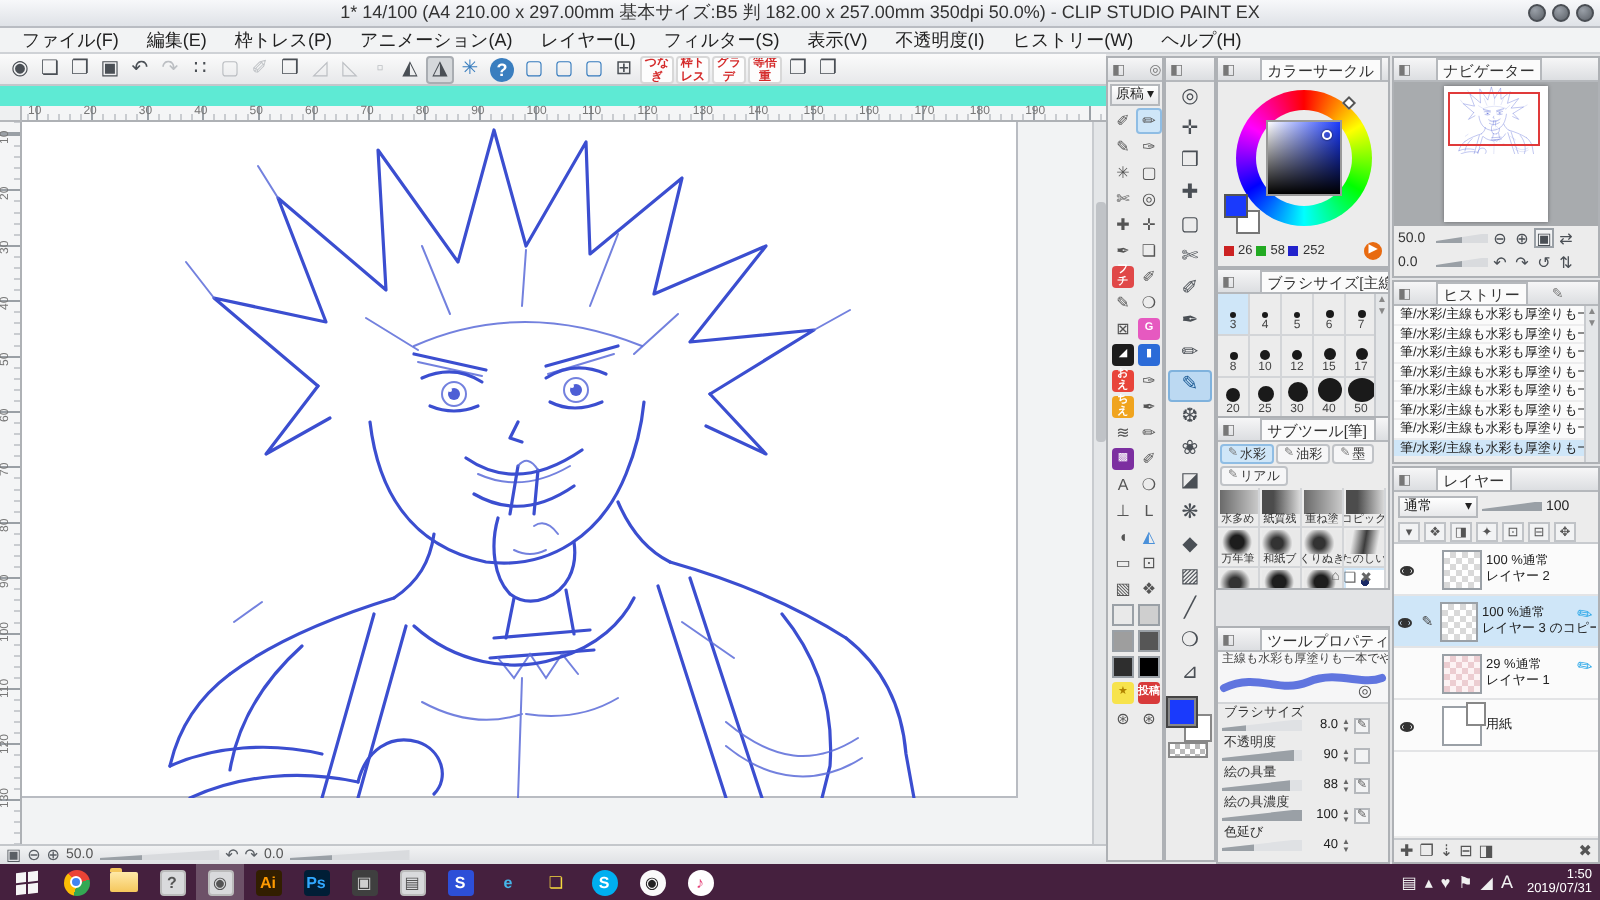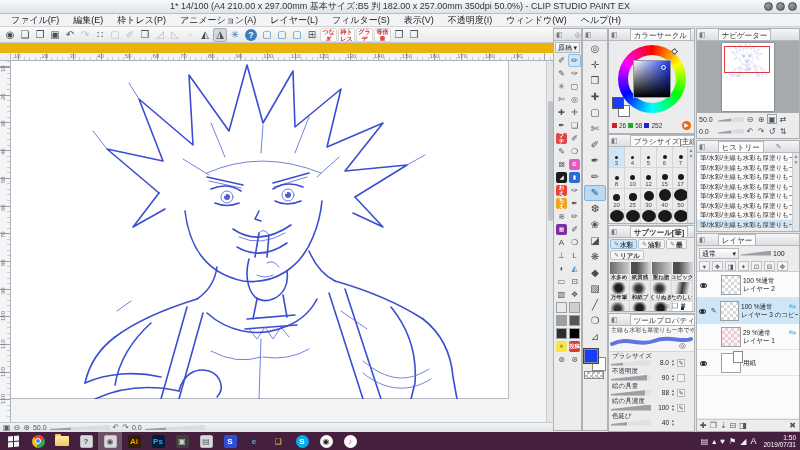--- a/index.html
+++ b/index.html
@@ -1,17 +1,17 @@
 <!DOCTYPE html>
 <html><head>
 <meta charset="utf-8">
 <style>
   *{margin:0;padding:0;box-sizing:border-box;font-family:"Liberation Sans","DejaVu Sans",sans-serif;}
   html,body{width:800px;height:450px;overflow:hidden;background:#c8cacd;}
-  #app{position:relative;width:800px;height:343px;background:#eab308;font-size:9px;color:#222;}
+  #app{position:relative;width:800px;height:343px;background:#5eead4;font-size:9px;color:#222;}
 
   
   .titlebar{position:absolute;left:0;top:0;width:800px;height:14px;background:linear-gradient(#f7f8fa,#dfe2e7);border-bottom:1px solid #b9bcc2;display:flex;align-items:center;justify-content:center;}
   .titlebar .ttl{font-size:9px;color:#333;white-space:nowrap;}
   .winbtns{position:absolute;right:3px;top:2px;display:flex;gap:3px;}
   .winbtn{width:9px;height:9px;border-radius:50%;background:radial-gradient(circle at 35% 30%,#9aa0a8,#5b6067);border:1px solid #4a4e54;}
 
   
   .menubar{position:absolute;left:0;top:14px;width:800px;height:13px;background:#f2f3f4;border-bottom:1px solid #cfd2d6;display:flex;align-items:center;padding-left:4px;}
   .mitem{padding:0 7px;font-size:9px;line-height:13px;color:#222;cursor:default;}
@@ -92,21 +92,21 @@
   .playbtn{margin-left:auto;margin-right:3px;width:9px;height:9px;border-radius:50%;background:#e86a10;color:#fff;font-size:6px;line-height:9px;text-align:center;}
 
   .brushpanel{left:55px;top:107px;width:87px;height:90px;overflow:hidden;}
   .bs-grid{display:flex;flex-wrap:wrap;width:80px;}
   .bs-cell{width:16px;height:21px;border-right:1px solid #d3d5d8;border-bottom:1px solid #d3d5d8;display:flex;flex-direction:column;align-items:center;justify-content:flex-end;}
   .bs-cell.sel{background:#cfe6f8;}
   .bs-dot{border-radius:50%;background:#1a1a1a;margin-bottom:1px;}
   .bs-num{font-size:6px;color:#444;line-height:7px;}
   .sb-v{position:absolute;right:0;top:12px;bottom:0;width:7px;background:#e4e6e8;border-left:1px solid #c8cbcf;font-size:5px;color:#888;text-align:center;}
 
-  .stpanel{left:55px;top:198px;width:87px;height:87px;overflow:hidden;font-weight:bold;}
+  .stpanel{left:55px;top:181px;width:87px;height:87px;overflow:hidden;}
   .st-groups{display:flex;flex-wrap:wrap;gap:1px;padding:1px;}
   .st-chip{height:10px;padding:0 3px;border:1px solid #c0c3c7;background:#f6f6f7;border-radius:2px;font-size:6.5px;line-height:9px;color:#333;display:flex;gap:1px;align-items:center;}
   .st-chip.active{background:#cfe6f8;border-color:#8fbde4;}
   .st-chip .mini{font-size:6px;color:#777;}
   .st-grid{display:flex;flex-wrap:wrap;width:86px;}
   .st-cell{width:21px;height:20px;border-right:1px solid #d3d5d8;border-bottom:1px solid #d3d5d8;display:flex;flex-direction:column;align-items:center;overflow:hidden;}
   .st-cell.sel{background:#cfe6f8;}
   .st-th{width:19px;height:12px;margin-top:1px;background:#eee;}
   .th-wash{background:linear-gradient(90deg,#6a6a6a,#c9c9c9);}
   .th-wash2{background:linear-gradient(90deg,#4c4c4c 30%,#d8d8d8);}
@@ -205,21 +205,21 @@
 
   <div class="menubar" id="menubar">
       <div class="mitem">ファイル(F)</div>
       <div class="mitem">編集(E)</div>
       <div class="mitem">枠トレス(P)</div>
       <div class="mitem">アニメーション(A)</div>
       <div class="mitem">レイヤー(L)</div>
       <div class="mitem">フィルター(S)</div>
       <div class="mitem">表示(V)</div>
       <div class="mitem">不透明度(I)</div>
-      <div class="mitem">ウィンドウ(W)</div>
+      <div class="mitem">ヒストリー(W)</div>
       <div class="mitem">ヘルプ(H)</div>
     </div>
 
   <div class="cmdbar" id="cmdbar">
       <div class="cicon">◉</div>
       <div class="cicon">❏</div>
       <div class="cicon">❐</div>
       <div class="cicon">▣</div>
       <div class="cicon">↶</div>
       <div class="cicon dim">↷</div>

